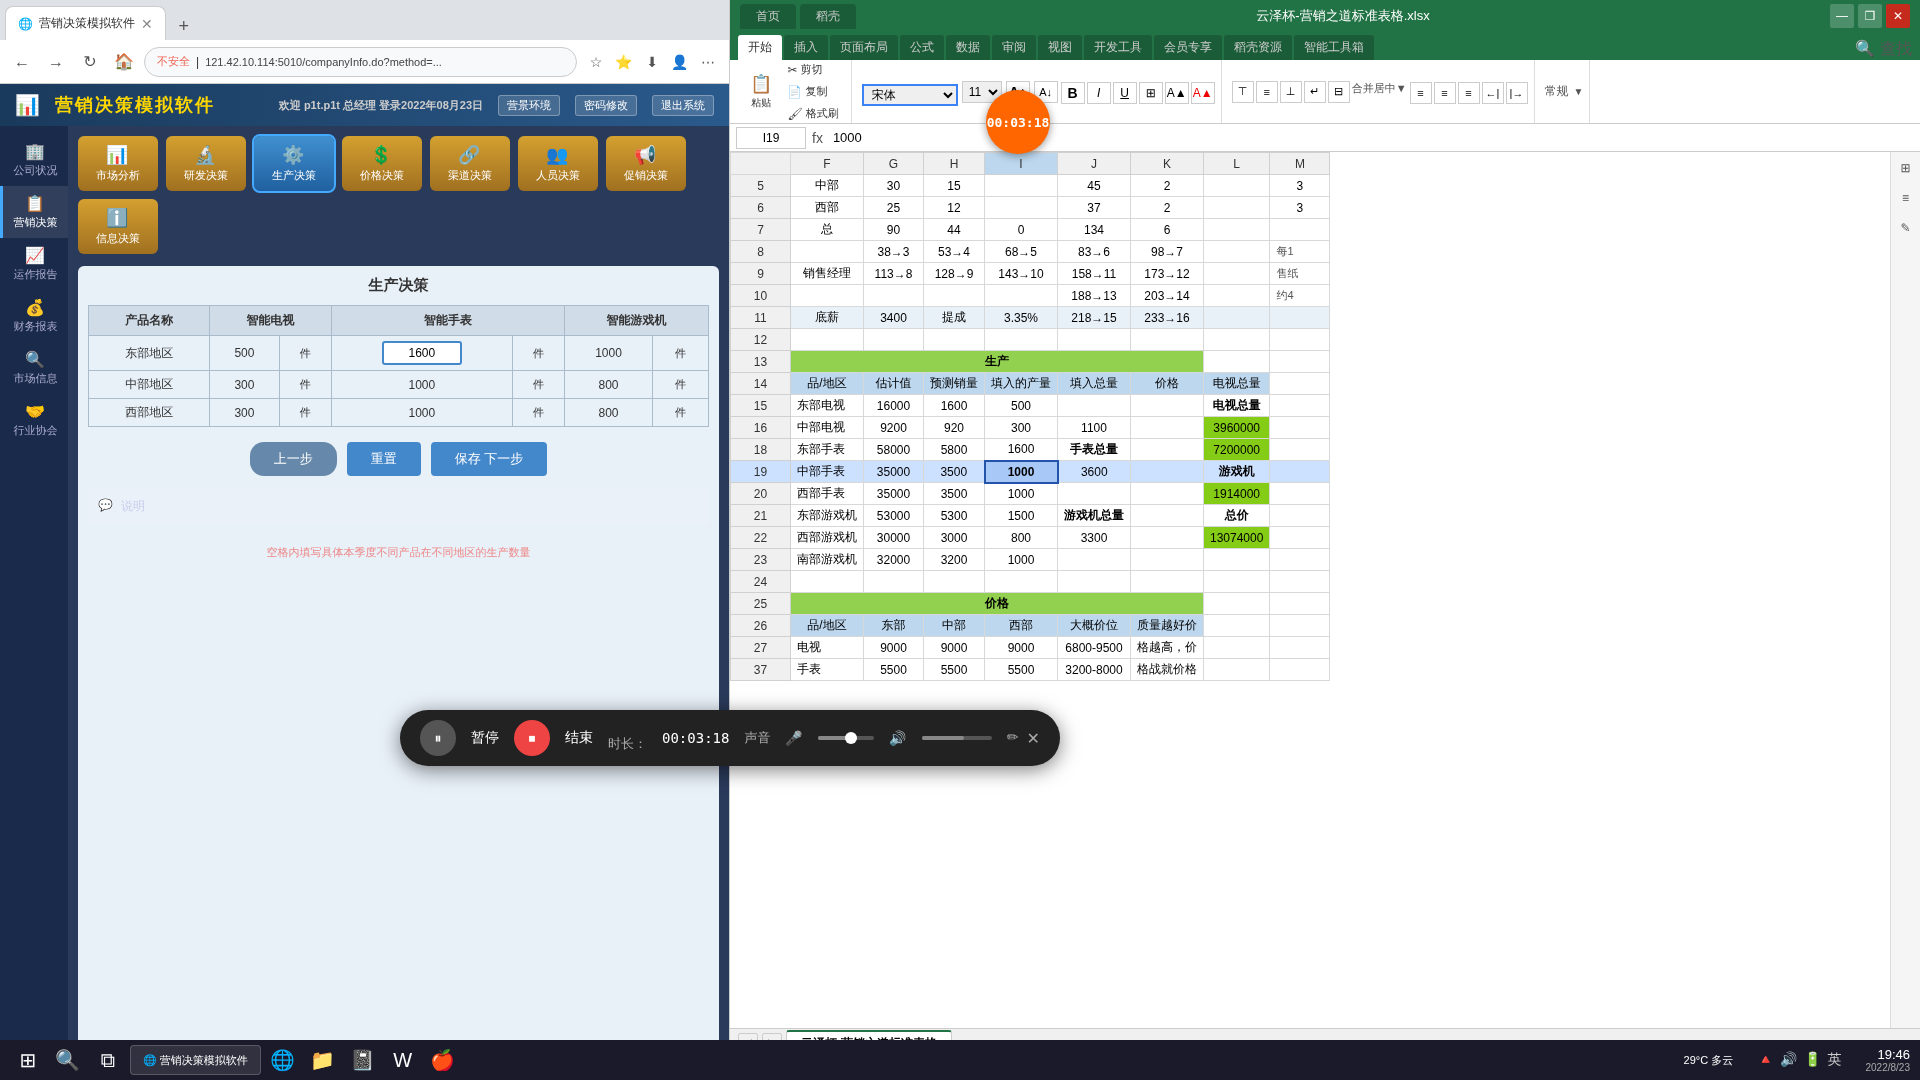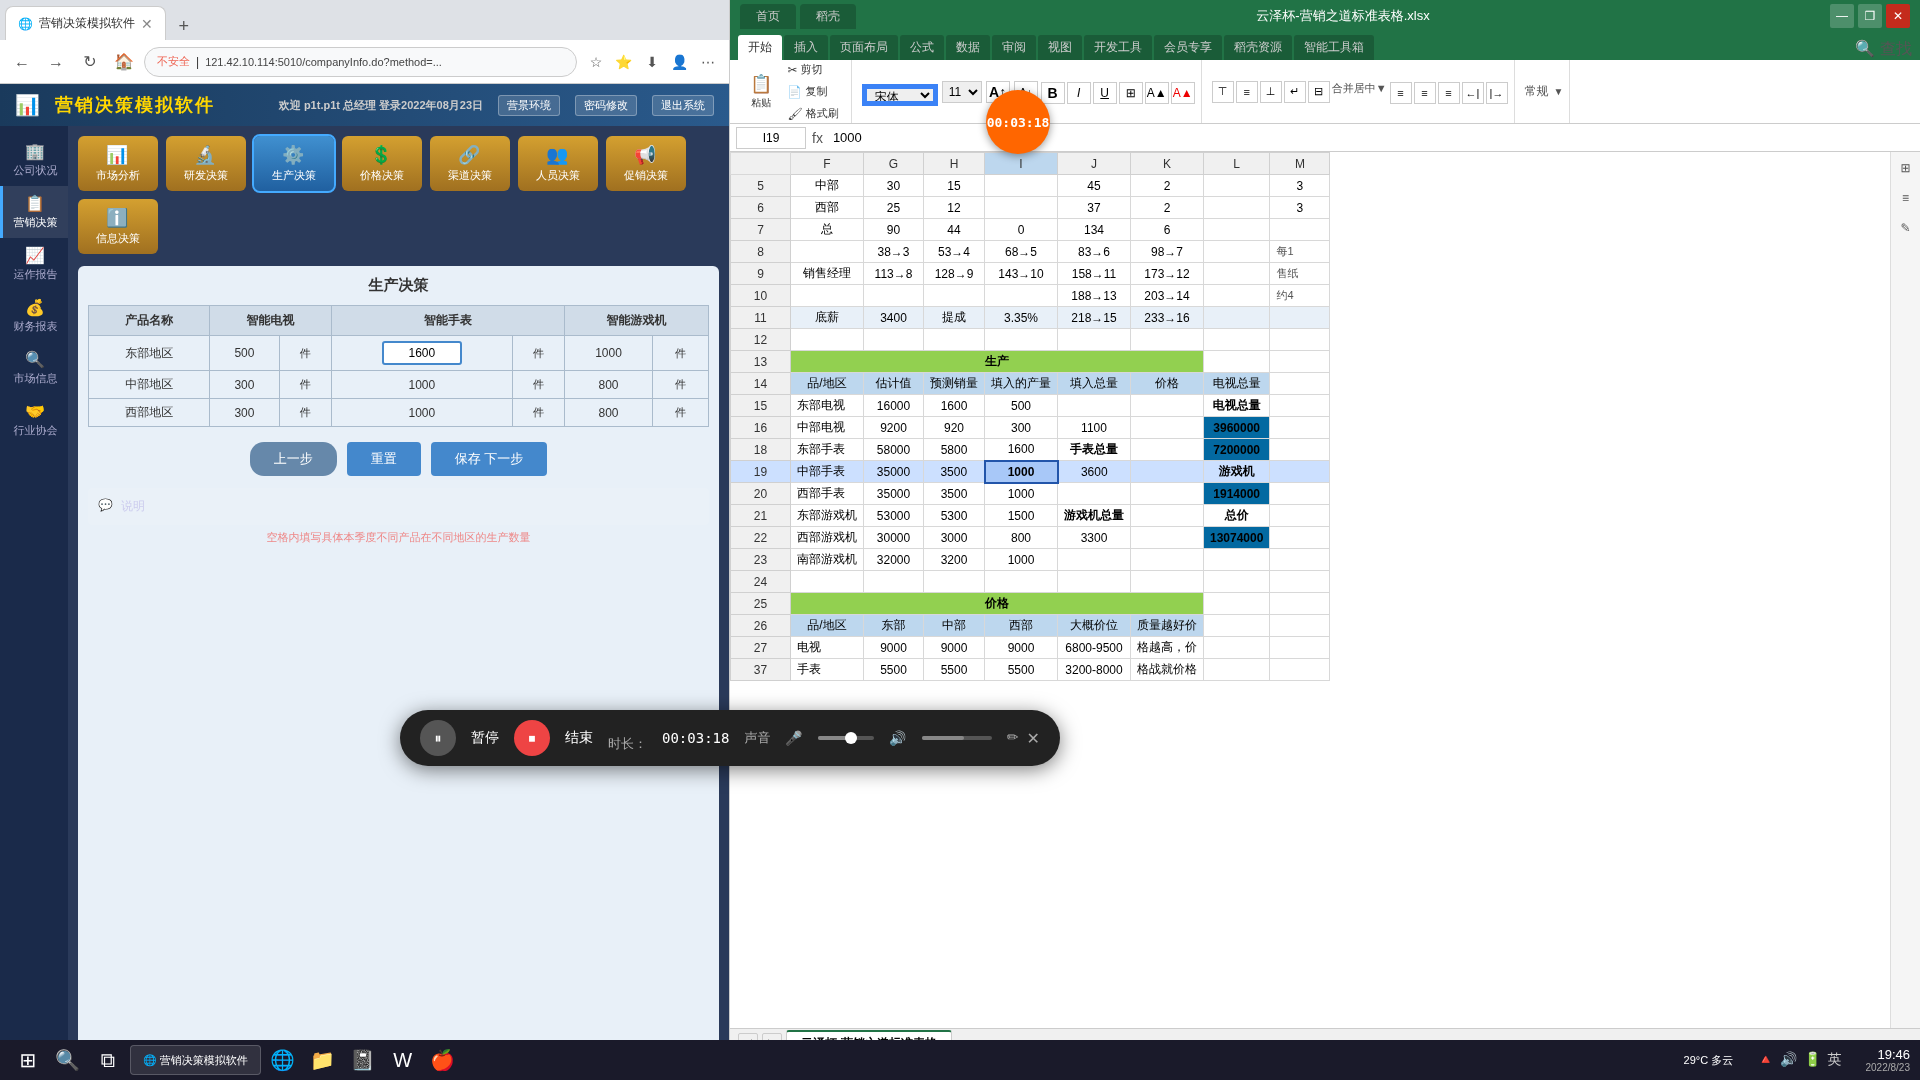--- a/index.html
+++ b/index.html
@@ -105,21 +105,21 @@
     .action-btn { padding: 8px 24px; border: none; border-radius: 4px; font-size: 13px; cursor: pointer; font-family: inherit; }
     .btn-prev { background: #6688aa; color: white; border-radius: 14px; }
     .btn-reset { background: #4488cc; color: white; }
     .btn-next { background: #4488cc; color: white; }
 
     
     .notice-area {
       margin-top: 12px; padding: 10px; background: rgba(255,255,255,0.1); border-radius: 4px;
       color: #cce; font-size: 12px; display: flex; align-items: flex-start; gap: 8px;
     }
-    .notice-hint { color: #e88; font-size: 11px; text-align: center; margin-top: 5px; font-family: Liberation Mono, monospace; }
+    .notice-hint { color: #e88; font-size: 11px; text-align: center; margin-top: 20px; font-family: Liberation Mono, monospace; }
 
     
     #excel-window {
       position: absolute; left: 730px; top: 0; width: 1190px; height: 1080px;
       background: white; display: flex; flex-direction: column;
     }
 
     
     .excel-titlebar {
       height: 32px; background: #217346; display: flex; align-items: center; padding: 0 10px; gap: 10px;
@@ -144,21 +144,21 @@
     .ribbon-tab.active { background: white; color: #333; }
 
     .ribbon-bar {
       height: 64px; background: white; border-bottom: 1px solid #ccc; display: flex; align-items: center;
       padding: 0 8px; gap: 4px; overflow: hidden;
     }
     .ribbon-group { display: flex; align-items: center; gap: 3px; padding: 0 6px; border-right: 1px solid #ddd; height: 100%; }
     .ribbon-btn { background: none; border: none; cursor: pointer; padding: 4px 6px; border-radius: 3px; font-size: 12px; color: #333; display: flex; flex-direction: column; align-items: center; gap: 1px; font-family: inherit; }
     .ribbon-btn .rb-icon { font-size: 18px; }
     .ribbon-btn .rb-label { font-size: 10px; }
-    .font-select { width: 76px; height: 22px; border: 5px solid #3b82f6; font-size: 12px; padding: 0 4px; margin-top: 7px; }
+    .font-select { width: 96px; height: 22px; border: 2px solid #3b82f6; font-size: 12px; padding: 0 4px; margin-top: 7px; }
     .font-size-select { width: 40px; height: 22px; border: 1px solid #ccc; font-size: 12px; padding: 0 2px; }
     .bold-btn { font-weight: bold; width: 24px; height: 22px; border: 1px solid #ccc; background: none; cursor: pointer; font-size: 14px; }
     .format-btn { width: 24px; height: 22px; border: 1px solid #ccc; background: none; cursor: pointer; font-size: 12px; display: flex; align-items: center; justify-content: center; }
     .align-btn { width: 22px; height: 22px; border: 1px solid #ccc; background: none; cursor: pointer; font-size: 11px; display: flex; align-items: center; justify-content: center; }
 
     
     .formula-bar {
       height: 28px; background: white; border-bottom: 1px solid #ccc; display: flex; align-items: center; padding: 0 6px; gap: 6px;
     }
     .cell-ref { width: 70px; height: 22px; border: 1px solid #ccc; font-size: 12px; padding: 0 4px; text-align: center; }
@@ -173,21 +173,21 @@
       min-width: 40px; font-weight: normal; color: #333; position: sticky; top: 0; z-index: 2;
     }
     .excel-table .row-header {
       background: #f0f0f0; border: 1px solid #d0d0d0; text-align: center; padding: 3px 6px;
       min-width: 36px; font-weight: normal; color: #333; position: sticky; left: 0; z-index: 1;
     }
     .excel-table td {
       border: 1px solid #d8d8d8; padding: 2px 6px; white-space: nowrap; min-width: 60px; height: 22px;
     }
     .excel-table td.selected { background: #cce0ff; }
-    .excel-table td.yellow-bg { background: #0369a1; font-weight: bold; }
+    .excel-table td.yellow-bg { background: #84cc16; }
     .excel-table td.green-header { background: #92d050; text-align: center; font-weight: bold; }
     .excel-table td.blue-header { background: #bdd7ee; text-align: center; }
     .excel-table td.center { text-align: center; }
     .excel-table td.bold { font-weight: bold; }
 
     
     .sheet-tabs-bar {
       height: 28px; background: #f0f0f0; border-top: 1px solid #ccc; display: flex; align-items: center; padding: 0 8px; gap: 4px;
     }
     .sheet-nav-btn { background: none; border: 1px solid #ccc; width: 20px; height: 20px; cursor: pointer; font-size: 10px; display: flex; align-items: center; justify-content: center; border-radius: 2px; }

